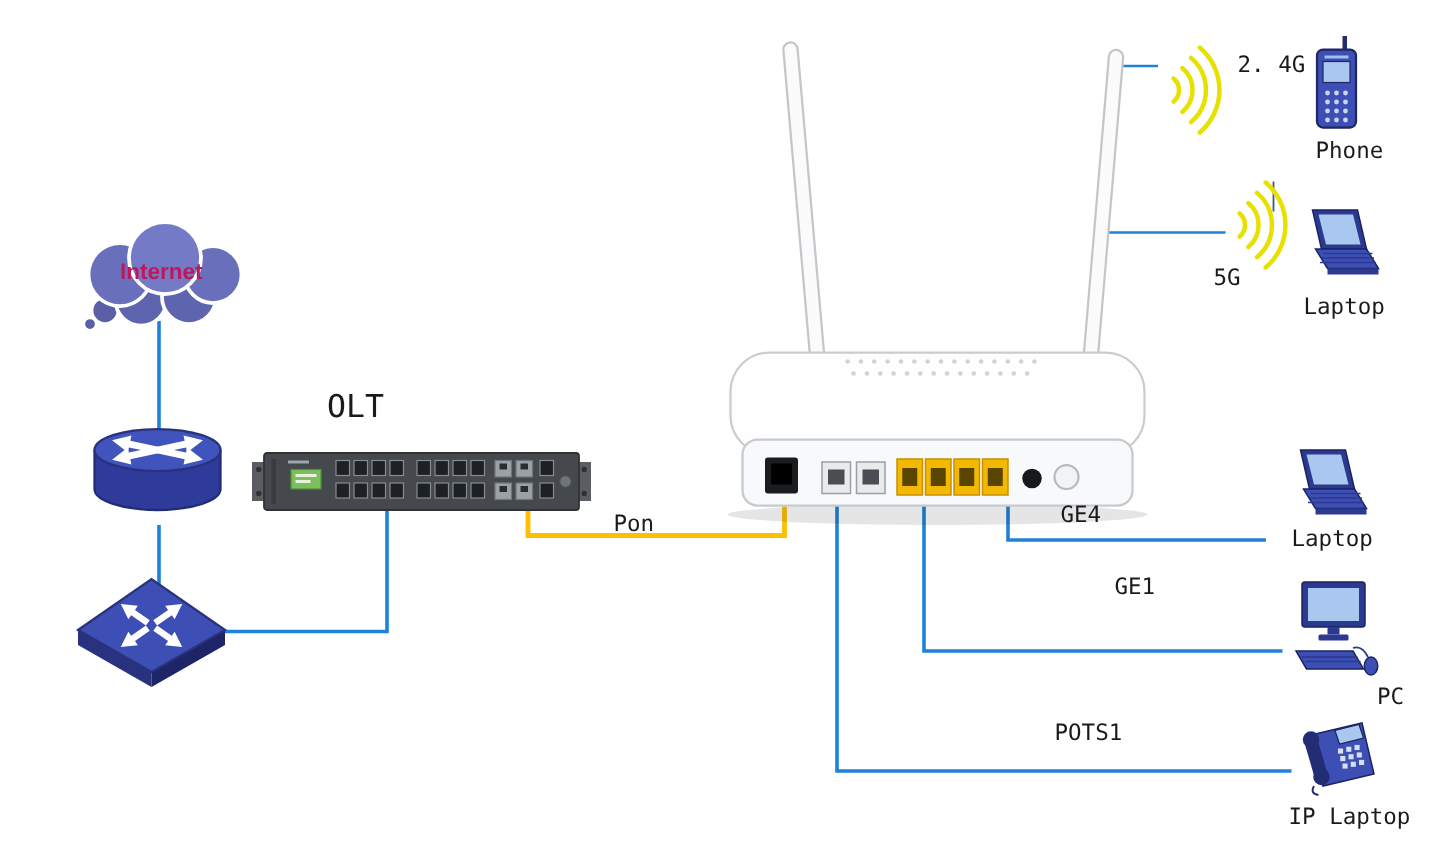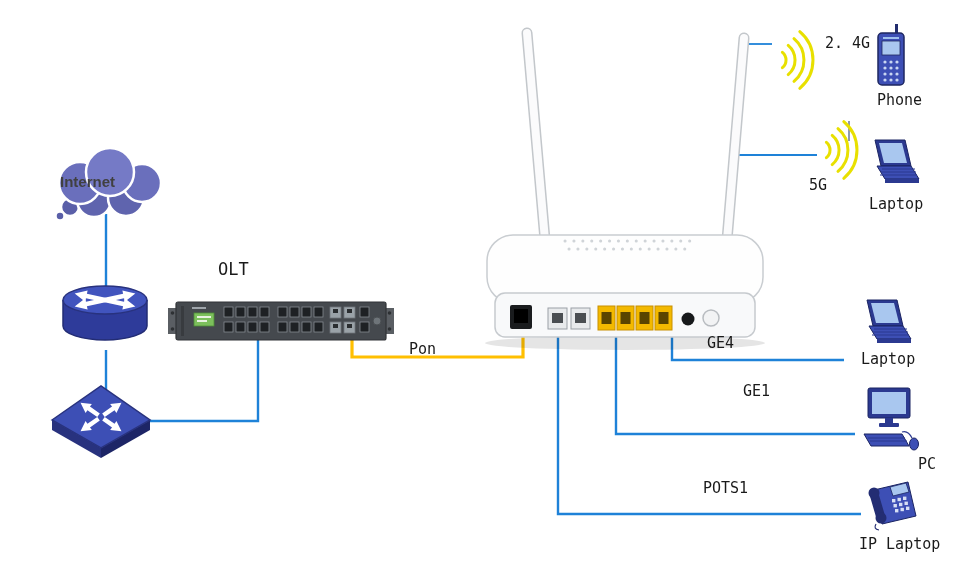--- a/index.html
+++ b/index.html
@@ -1,23 +1,23 @@
 <!DOCTYPE html>
 <html style="--connector-blue: #1e82d8; --connector-yellow: #ffbf00; --wifi-yellow: #e8e000; --cloud-fill: #6a6fbc; --device-blue-dark: #2b3990; --device-blue-mid: #3d4fb5; --screen-blue-light: #a9c7ef; --onu-port-yellow: #f3b900; --label-text: #1a1a1a;"><head>
 <meta charset="utf-8">
 <style>
   * { margin:0; padding:0; box-sizing:border-box; }
   html,body { background:#ffffff; }
   body { width:967px; height:572px; font-family:"DejaVu Sans Mono", monospace; }
   .canvas { position:relative; width:967px; height:572px; background:#fff; overflow:hidden; }
   .abs { position:absolute; }
   .lbl { position:absolute; font-size:15px; color:var(--label-text,#1a1a1a); white-space:pre; line-height:1.1; }
-  .lbl-big { font-size:17px;text-align:right; }
-  .cloud-text { font-family:"Liberation Sans", sans-serif; font-weight:bold; color:#404040;
-                font-size:15px; text-align:left; }
+  .lbl-big { font-size:21px;text-align:right; }
+  .cloud-text { font-family:"Liberation Sans", sans-serif; font-weight:bold; color:#be185d;
+                font-size:15px; text-align:center; }
   svg { display:block; }
   .blue-link { stroke:var(--connector-blue,#1e82d8); stroke-width:2.4; fill:none; }
   .yellow-link { stroke:var(--connector-yellow,#ffbf00); stroke-width:3.2; fill:none; }
   .wifi-arc { stroke:var(--wifi-yellow,#ece400); stroke-width:3; fill:none; stroke-linecap:round; }
   .tick { stroke:#44557f; stroke-width:1.2; fill:none; }
 </style>
 </head>
 <body>
 
 <div class="canvas">

